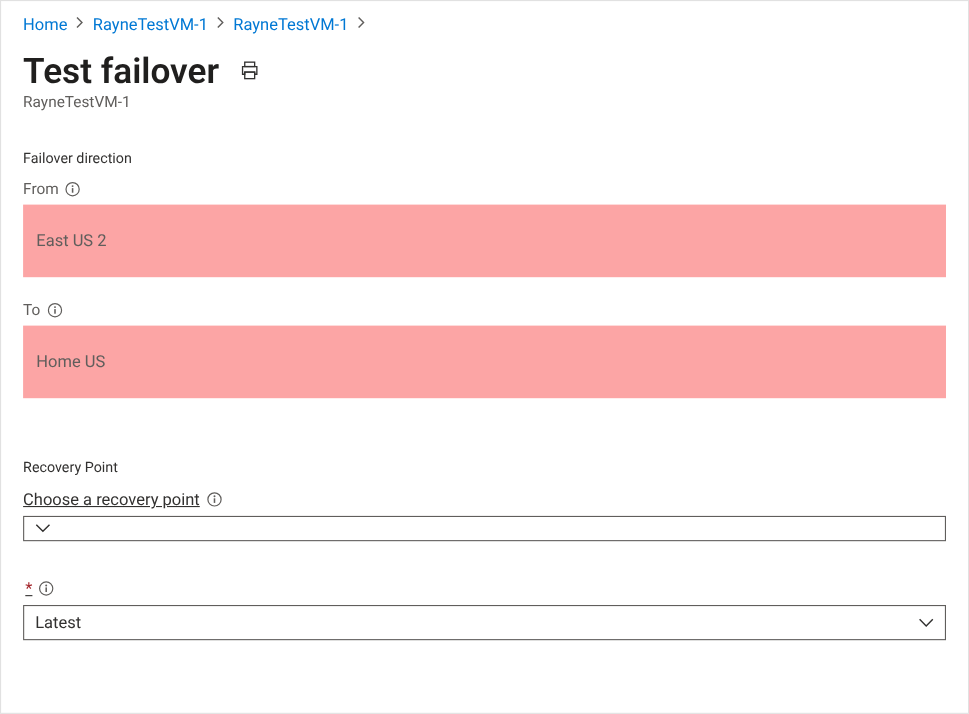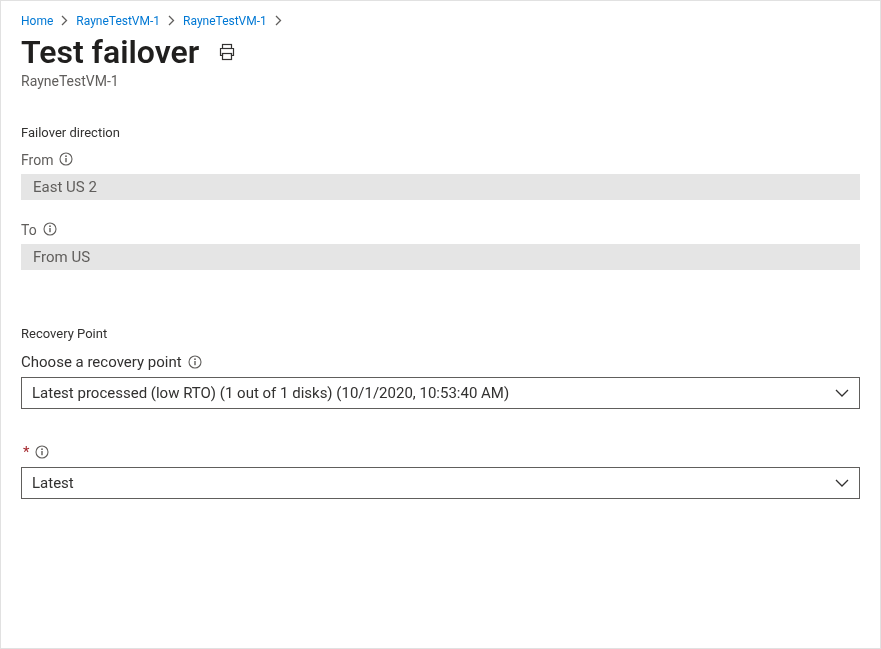--- a/index.html
+++ b/index.html
@@ -14,22 +14,22 @@
       background: #ffffff;
       width: 881px;
       height: 649px;
       padding: 12px 20px 20px 20px;
       border: 1px solid #e1e1e1;
     }
     .breadcrumb {
       display: flex;
       align-items: center;
       gap: 8px;
-      font-size: 12px;
-      margin-bottom: 4px;
+      font-size: 15px;
+      margin-bottom: 14px;
     }
     .breadcrumb a {
       color: #0078d4;
       text-decoration: none;
     }
     .breadcrumb .sep {
       color: #605e5c;
       font-size: 14px;
     }
     .title-row {
@@ -57,40 +57,41 @@
       font-size: 13px;
       color: #323130;
       font-weight: 400;
       margin-bottom: 12px;
     }
     .field-label {
       font-size: 14px;
       color: #605e5c;
       margin-bottom: 6px;
       display: flex;
-      align-items: flex-start;
+      align-items: center;
       gap: 6px;
     }
     .field-label-dark {
       font-size: 15px;
       color: #323130;
       margin-bottom: 6px;
       display: flex;
       align-items: center;
       gap: 6px;
+      text-decoration: underline;
     }
     .info-icon {
       display: inline-flex;
       align-items: center;
       color: #605e5c;
     }
     .readonly-box {
-      background: #e5e5e5;
-      color: #605e5c;
-      padding: 4px 12px;
+      background: #fca5a5;
+      color: #605e5c;
+      padding: 24px 12px;
       font-size: 15px;
       width: 100%;
       margin-bottom: 22px;
       border: none;
     }
     .dropdown {
       display: flex;
       align-items: center;
       justify-content: space-between;
       border: 1px solid #605e5c;
@@ -166,38 +167,37 @@
 <div class="field-label">
   <span>To</span>
   <span class="info-icon">
     <svg width="14" height="14" viewBox="0 0 14 14">
         <circle cx="7" cy="7" r="6" stroke="#605e5c" stroke-width="1.1" fill="none"></circle>
         <circle cx="7" cy="4.2" r="0.9" fill="#605e5c"></circle>
         <rect x="6.3" y="6" width="1.4" height="4.2" fill="#605e5c"></rect>
       </svg>
   </span>
 </div>
-<div class="readonly-box">From US</div>
+<div class="readonly-box">Home US</div>
 
 <div class="section-spacer"></div>
 
 <div class="section-header">Recovery Point</div>
 
 <div class="field-label-dark">
   <span>Choose a recovery point</span>
   <span class="info-icon">
     <svg width="14" height="14" viewBox="0 0 14 14">
         <circle cx="7" cy="7" r="6" stroke="#605e5c" stroke-width="1.1" fill="none"></circle>
         <circle cx="7" cy="4.2" r="0.9" fill="#605e5c"></circle>
         <rect x="6.3" y="6" width="1.4" height="4.2" fill="#605e5c"></rect>
       </svg>
   </span>
 </div>
 <div class="dropdown">
-  <span>Latest processed (low RTO) (1 out of 1 disks) (10/1/2020, 10:53:40 AM)</span>
   <span class="chevron">
     <svg width="14" height="9" viewBox="0 0 14 9">
         <path d="M1 1 L7 7 L13 1" stroke="#323130" stroke-width="1.3" fill="none"></path>
       </svg>
   </span>
 </div>
 
 <div class="section-spacer"></div>
 
 <div class="field-label-dark">

